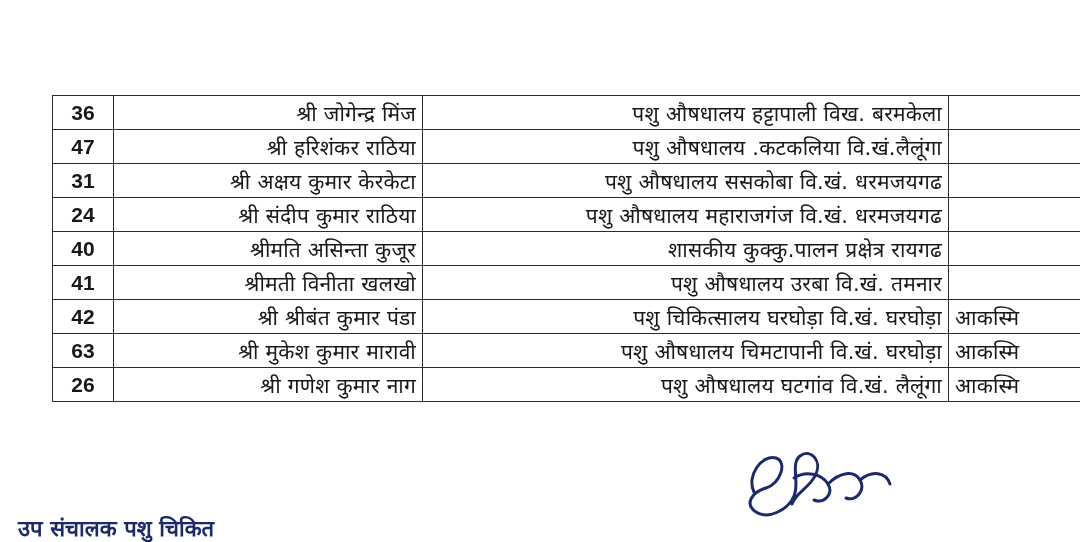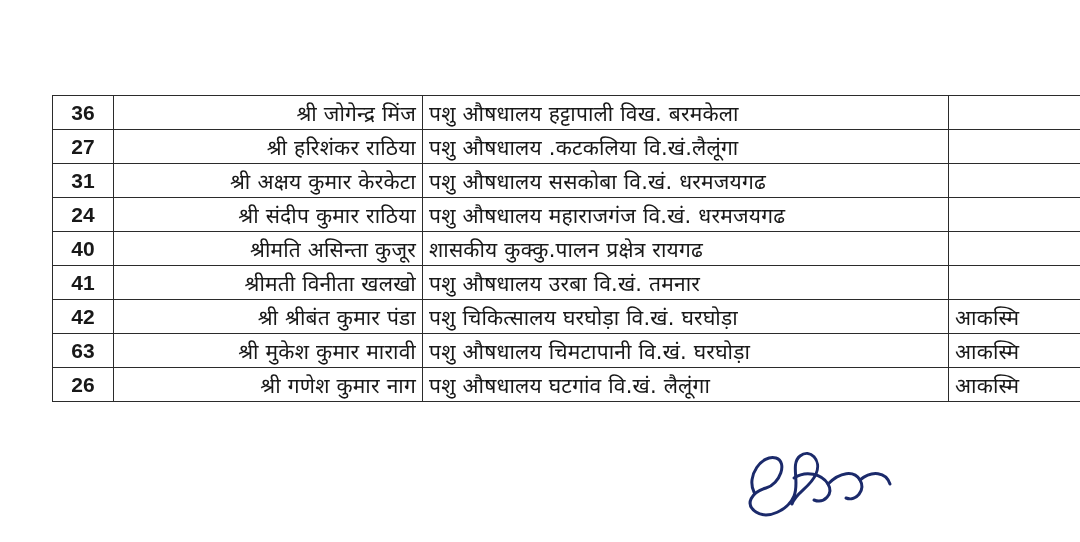--- a/index.html
+++ b/index.html
@@ -46,21 +46,21 @@
     font-family: "Liberation Sans", sans-serif;
     font-size: 19px;
   }
   .col-name {
     width: 296px;
     text-align: right;
     padding-left: 18px;
   }
   .col-place {
     width: 513px;
-    text-align: left;
+    text-align: right;
     padding-left: 14px;
   }
   .col-extra {
     width: 168px;
     text-align: left;
     padding-left: 8px;
     border-right: none !important;
   }
   .hand {
     font-family: "DejaVu Sans", sans-serif;
@@ -106,21 +106,21 @@
 
   <table class="doc-table">
     <tbody>
       <tr>
         <td class="col-sn">36</td>
         <td class="col-name hand">श्री जोगेन्द्र मिंज</td>
         <td class="col-place hand">पशु औषधालय हट्टापाली विख. बरमकेला</td>
         <td class="col-extra hand"></td>
       </tr>
       <tr>
-        <td class="col-sn">27</td>
+        <td class="col-sn">47</td>
         <td class="col-name hand">श्री हरिशंकर राठिया</td>
         <td class="col-place hand">पशु औषधालय .कटकलिया वि.खं.लैलूंगा</td>
         <td class="col-extra hand"></td>
       </tr>
       <tr>
         <td class="col-sn">31</td>
         <td class="col-name hand">श्री अक्षय कुमार केरकेटा</td>
         <td class="col-place hand">पशु औषधालय  ससकोबा वि.खं. धरमजयगढ</td>
         <td class="col-extra hand"></td>
       </tr>
@@ -169,14 +169,15 @@
       <g fill="none" stroke="#1b2a6b" stroke-width="3" stroke-linecap="round">
         <path d="M18,62 C10,46 26,24 40,28 C52,32 44,54 30,58 C16,62 8,74 20,82 C32,90 52,80 58,66 C64,52 54,34 64,26 C74,18 86,30 80,44 C74,58 60,62 56,74"></path>
         <path d="M58,48 C70,40 86,44 92,54 C98,64 88,74 78,70"></path>
         <path d="M92,54 C104,42 118,40 124,50 C130,60 120,72 110,68"></path>
         <path d="M124,50 C136,40 150,42 154,54"></path>
       </g>
     </svg>
 
   </div>
 
+  <div class="designation">उप संचालक पशु चिकित</div>
 
 </div>
 
 </body></html>

